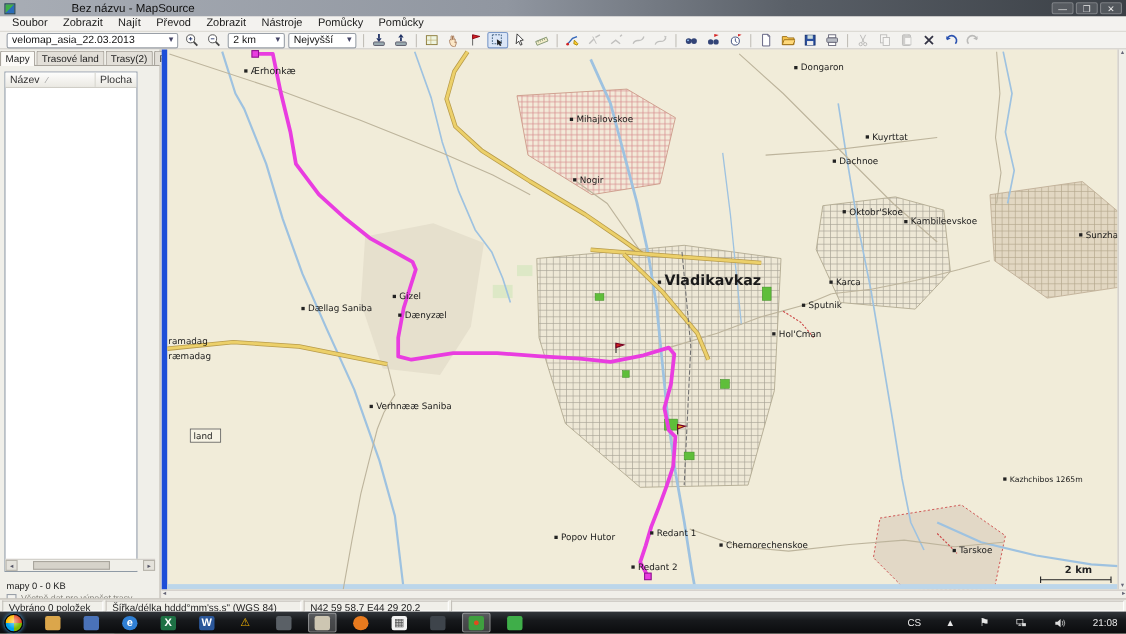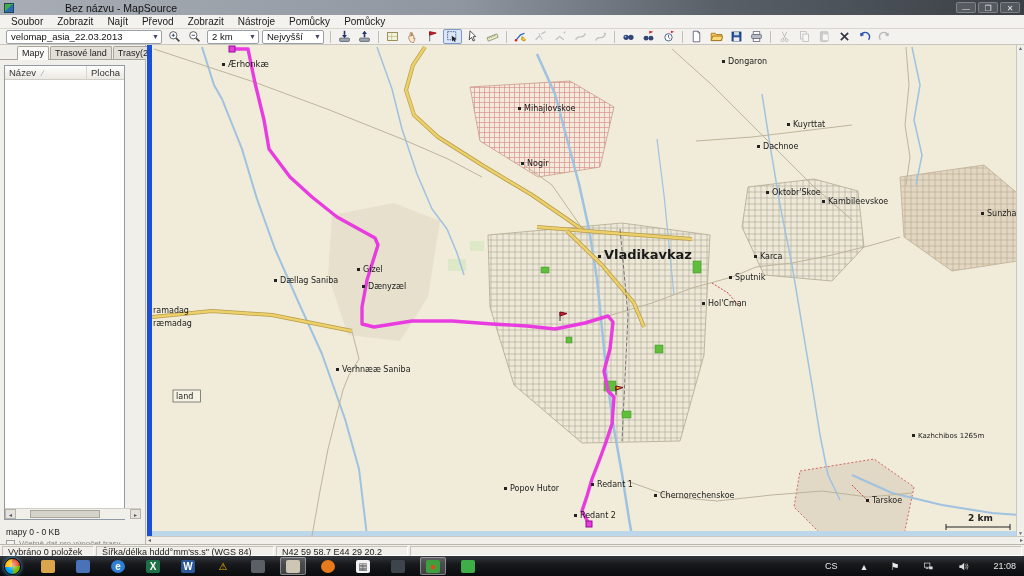--- a/index.html
+++ b/index.html
@@ -31,21 +31,21 @@
   .combo .arr { margin-left:auto; padding-left:3px; font-size:7px; color:#446; }
   .tb-group { display:inline-flex; align-items:center; gap:1px; }
   .tb-sep { width:1px; height:12px; background:#c2bfb8; margin:0 3px; }
   .tb-btn { width:19px; height:15px; display:inline-flex; align-items:center; justify-content:center; border:1px solid transparent; border-radius:2px; }
   .tb-btn svg { width:13px; height:13px; }
   .tb-btn.pressed { background:#dbe6f7; border-color:#7a98c8; }
   .tb-btn.disabled { opacity:.35; filter:grayscale(1); }
 
   
   #leftpanel { position:absolute; left:0; top:45px; width:146px; height:499px; background:#f0efe9; border-right:1px solid #b9b6ae; }
-  #tabs { display:flex; align-items:center; height:15px; padding-left:17px; border-bottom:1px solid #a8a49c; }
+  #tabs { display:flex; align-items:center; height:15px; padding-left:0; border-bottom:1px solid #a8a49c; }
   .tab { font-size:9px; padding:1px 4px 1px; border:1px solid #a8a49c; border-bottom:none;
     background:#e2dfd8; color:#222; border-radius:2px 2px 0 0; margin-right:1px; white-space:nowrap; }
   .tab.active { background:#fbfaf7; position:relative; top:1px; padding-bottom:2px; }
   #listbox { position:absolute; left:4px; top:20px; width:121px; height:455px; background:#fff; border:1px solid #8f9aa5; }
   #listheader { display:flex; height:14px; border-bottom:1px solid #cfcdc6; background:linear-gradient(#fdfdfc,#ebe9e3); font-size:9.5px; color:#333; }
   #listheader .col1 { width:84px; padding:1px 4px; border-right:1px solid #d8d6cf; }
   #listheader .col2 { flex:1; padding:1px 4px; }
   .sort-glyph { color:#999; padding-left:6px; font-size:8px; }
   #list-hscroll { position:absolute; left:0; bottom:0; width:136px; height:11px; background:#f0efe9; border-top:1px solid #d0cec8; display:flex; align-items:center; }
   .scr-arr { width:11px; height:10px; font-size:6px; text-align:center; line-height:10px; color:#556; background:#e4e2db; border:1px solid #b6b3aa; }

